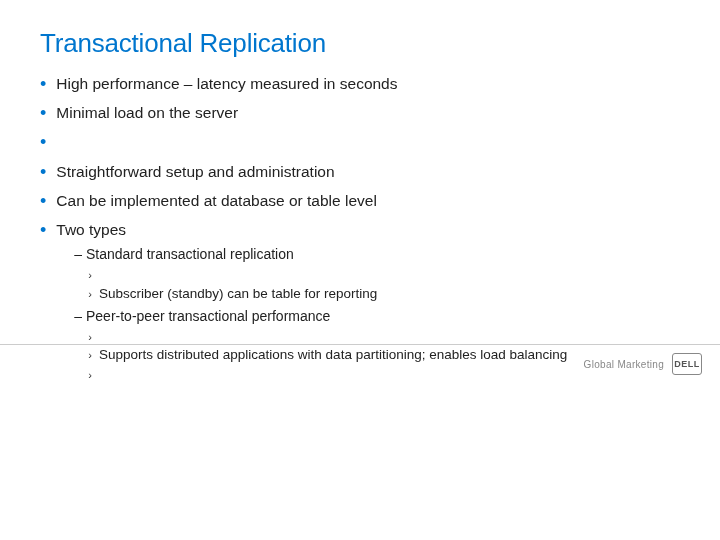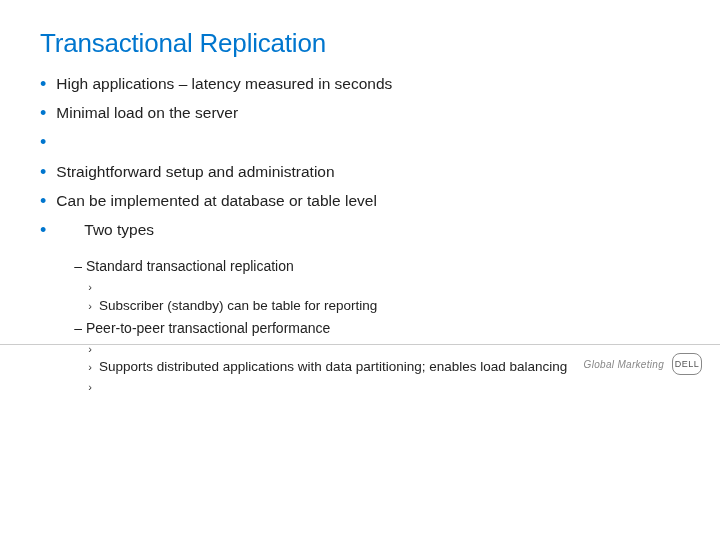--- a/index.html
+++ b/index.html
@@ -45,21 +45,21 @@
     .bullet-list > li .bullet-dot {
       color: #0076ce;
       font-size: 18px;
       margin-right: 10px;
       margin-top: -1px;
       flex-shrink: 0;
     }
 
     .sub-list {
       list-style: none;
-      margin-top: 16px;
+      margin-top: 4px;
       margin-left: 0;
     }
 
     .sub-section {
       margin-left: 18px;
       margin-bottom: 3px;
     }
 
     .sub-section-label {
       font-size: 14px;
@@ -96,33 +96,32 @@
       right: 18px;
       display: flex;
       align-items: center;
       gap: 8px;
     }
 
     .footer-text {
       font-size: 10px;
       color: #888;
       letter-spacing: 0.3px;
-      font-style: italic;
     }
 
     .dell-logo {
       width: 30px;
       height: 22px;
       border: 1.5px solid #888;
-      border-radius: 8px;
+      border-radius: 3px;
       display: flex;
       align-items: center;
       justify-content: center;
       font-size: 9px;
-      font-weight: 400;
+      font-weight: 700;
       color: #555;
       letter-spacing: 0.5px;
     }
 
     .bottom-line {
       position: absolute;
       bottom: 44px;
       left: 0;
       right: 0;
       height: 1px;
@@ -130,34 +129,33 @@
     }
 
     .two-types-content {
       flex: 1;
     }
 
     .two-types-label {
       font-size: 15.5px;
       color: #222;
       line-height: 1.4;
-      margin-left: 28px;
     }
   </style>
 </head>
 <body>
 
 <div class="slide">
 
   <h1 class="title">Transactional Replication</h1>
 
   <ul class="bullet-list">
     <li>
       <span class="bullet-dot">•</span>
-      <span>High applications – latency measured in seconds</span>
+      <span>High performance – latency measured in seconds</span>
     </li>
     <li>
       <span class="bullet-dot">•</span>
       <span>Minimal load on the server</span>
     </li>
     <li>
       <span class="bullet-dot">•</span>
     </li>
     <li>
       <span class="bullet-dot">•</span>

